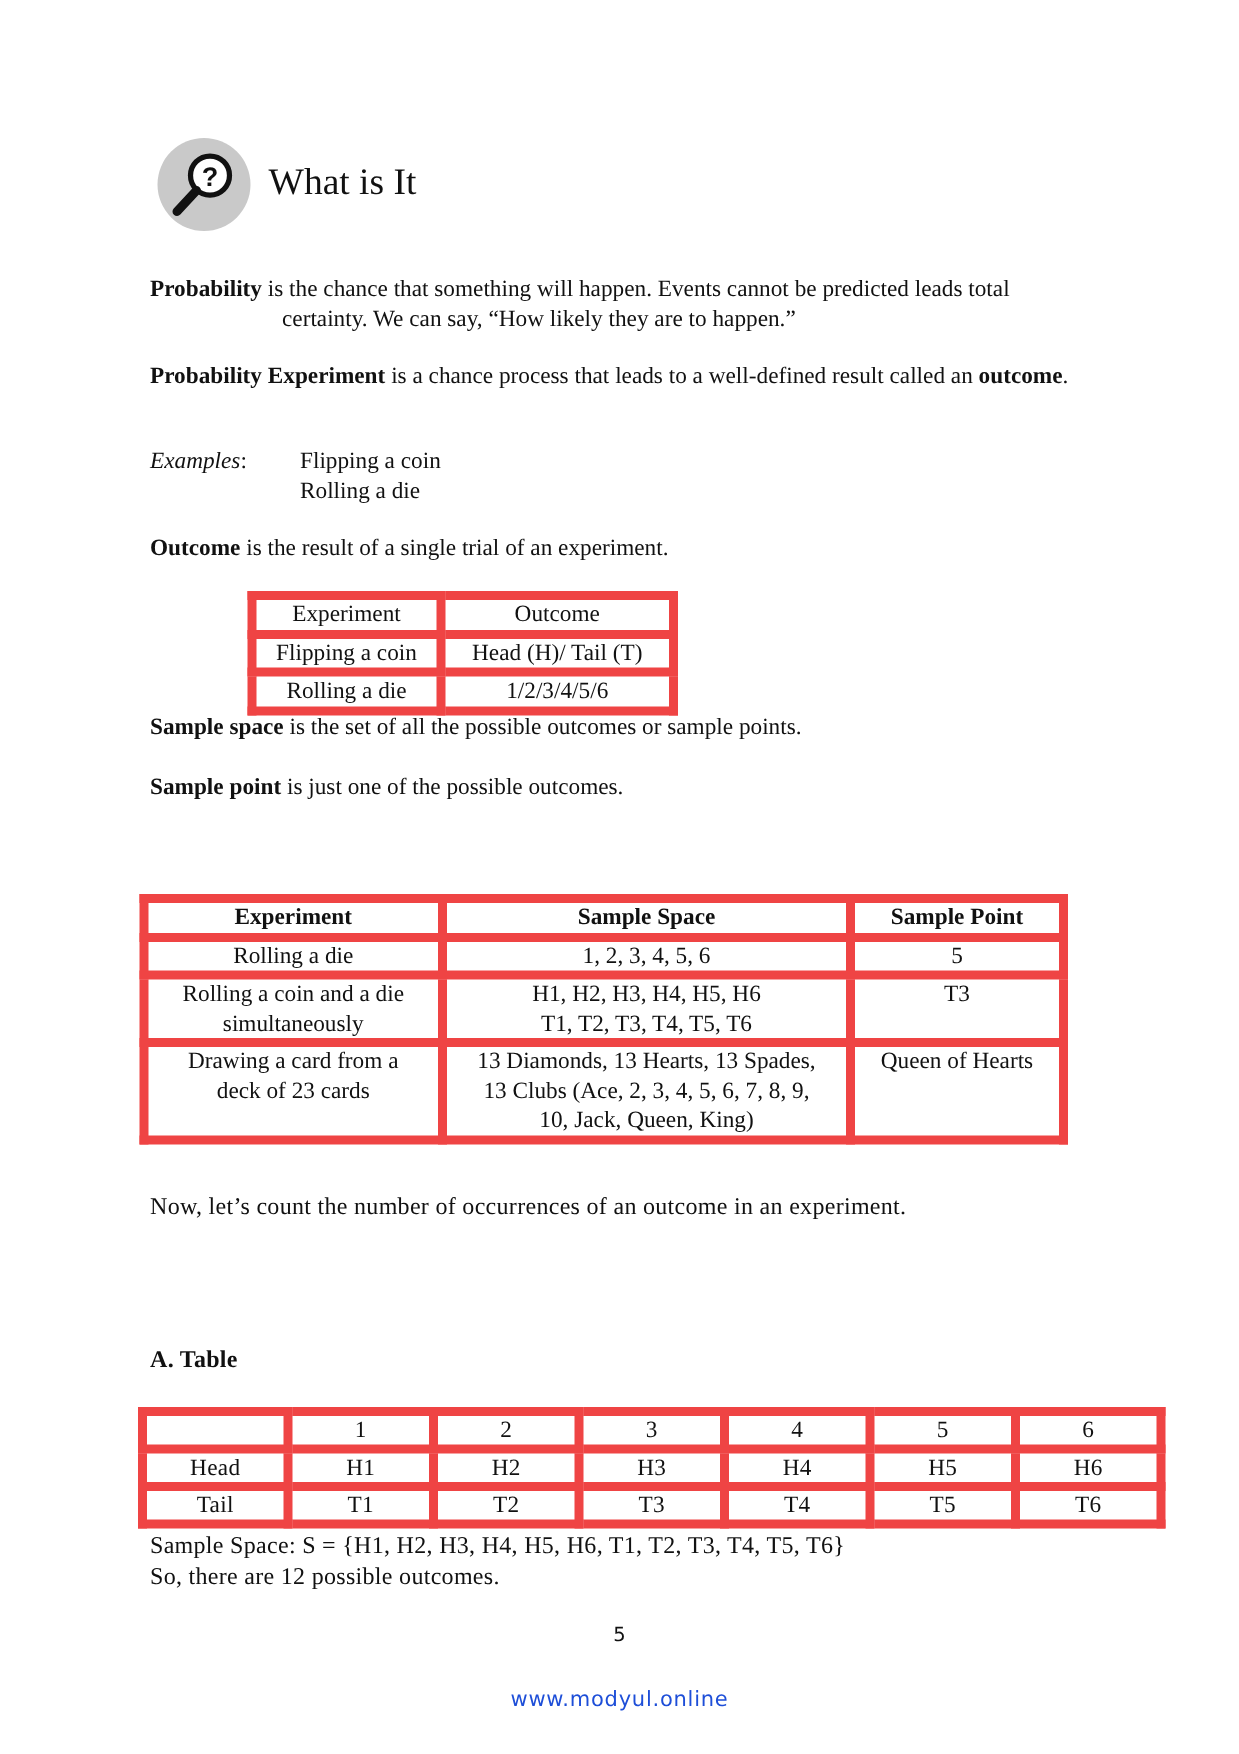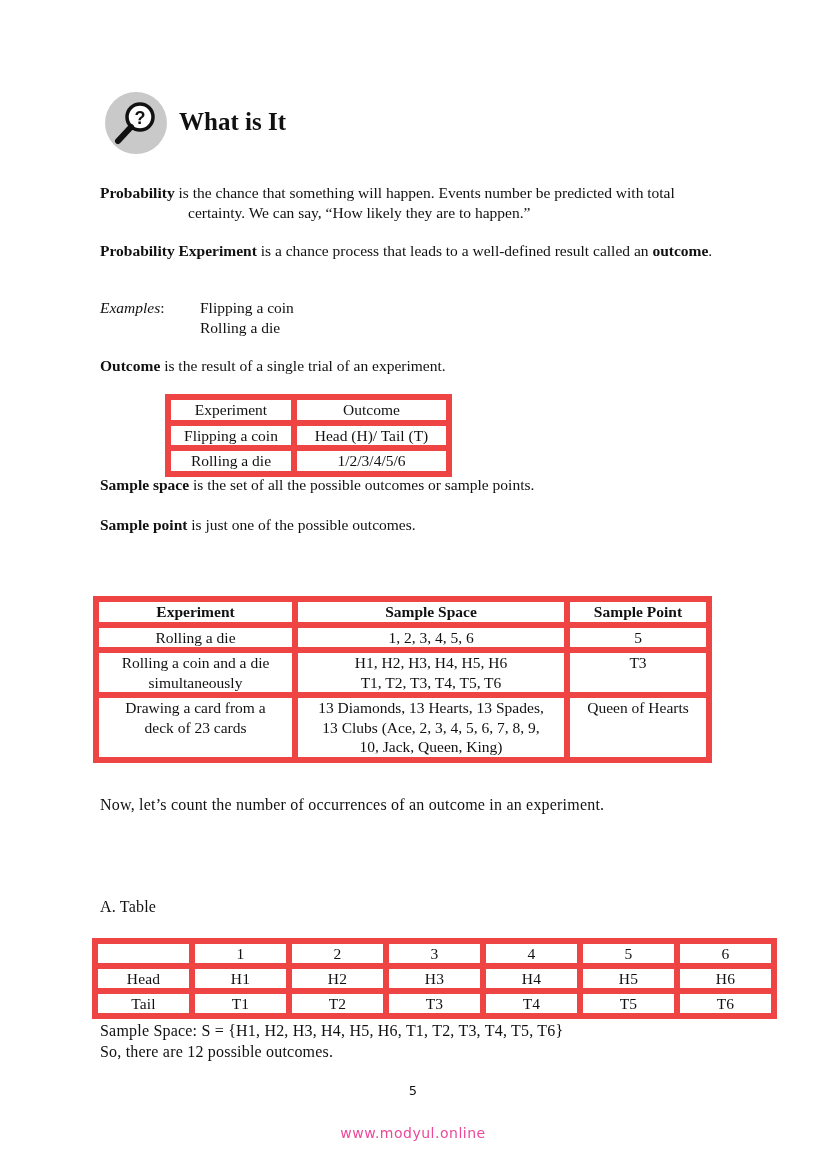--- a/index.html
+++ b/index.html
@@ -2,57 +2,57 @@
 <html><head>
   <meta charset="utf-8">
   <style>
     html, body { margin: 0; padding: 0; background: #ffffff; }
     body {
       width: 826px; height: 1169px; position: relative; overflow: hidden;
       font-family: "Liberation Serif", serif; color: #111; font-size: 15.5px;
     }
     .abs { position: absolute; }
     .header-icon { left: 104px; top: 91px; width: 64px; height: 64px; }
-    .header-title { left: 179px; top: 108px; font-size: 25px; font-weight: bold; }
+    .header-title { left: 179px; top: 108px; font-size: 25px; font-weight: normal; }
     .para { left: 100px; width: 627px; line-height: 20px; text-align: justify; }
     b { font-weight: bold; }
     .indent { padding-left: 88px; }
     table { border-collapse: collapse; position: absolute; }
     td, th { border: 6px solid #ef4444; text-align: center; padding: 0 6px; font-size: 15.5px; line-height: 19.5px; font-weight: normal; }
     th.b { font-weight: bold; }
     .t1 { left: 165px; top: 394px; }
     .t1 td:nth-child(1) { width: 108px; }
     .t1 td:nth-child(2) { width: 137px; }
     .t2 { left: 93px; top: 596px; }
     .t2 td, .t2 th { vertical-align: top; }
     .t2 .c1 { width: 181px; }
     .t2 .c2 { width: 254px; }
     .t2 .c3 { width: 124px; }
     .t3 { left: 92px; top: 938px; }
     .t3 td { width: 79px; line-height: 19px; }
     .t3 td:first-child { width: 79px; }
     .sans-ish { font-family: "Liberation Serif", serif; font-size: 16px; letter-spacing: 0.2px; }
     .pagenum { left: 0; width: 826px; top: 1083px; text-align: center; font-family: "DejaVu Sans", sans-serif; font-size: 13px; }
-    .watermark { left: 0; width: 826px; top: 1125px; text-align: center; font-family: "DejaVu Sans", sans-serif; font-size: 14px; color: #ec4899; letter-spacing: 0.5px; }
+    .watermark { left: 0; width: 826px; top: 1125px; text-align: center; font-family: "DejaVu Sans", sans-serif; font-size: 14px; color: #1d4ed8; letter-spacing: 0.5px; }
   </style>
 </head>
 <body>
 
 <div class="abs header-icon">
   <svg width="64" height="64" viewBox="0 0 64 64">
     <circle cx="32" cy="32" r="31" fill="#c9c9c9"></circle>
     <circle cx="36" cy="26" r="13" fill="#fff" stroke="#111" stroke-width="3.5"></circle>
     <line x1="27" y1="36" x2="14" y2="50" stroke="#111" stroke-width="6" stroke-linecap="round"></line>
     <text x="36" y="33" text-anchor="middle" font-family="Liberation Sans, sans-serif" font-weight="bold" font-size="18" fill="#111">?</text>
   </svg>
 </div>
 <div class="abs header-title">What is It</div>
 
 <div class="abs para" style="top:183px;">
-  <div><b>Probability</b><span> is the chance that something will happen. Events number be predicted with total</span></div>
+  <div><b>Probability</b><span> is the chance that something will happen. Events cannot be predicted leads total</span></div>
   <div class="indent">certainty. We can say, “How likely they are to happen.”</div>
 </div>
 
 <div class="abs para" style="top:241px;">
   <b>Probability Experiment</b><span> is a chance process that leads to a well-defined result called an </span><b>outcome</b><span>.</span>
 </div>
 
 <div class="abs" style="left:100px; top:298px; line-height:20px;">
   <div><i>Examples</i><span>:</span></div>
 </div>
@@ -127,21 +127,21 @@
       <div>10, Jack, Queen, King)</div>
     </td>
     <td class="c3">Queen of Hearts</td>
   </tr>
 </tbody>
   </table>
 
 <div class="abs para sans-ish" style="top:795px;">Now, let’s count the number of occurrences of an outcome in an experiment.</div>
 <div class="abs para sans-ish" style="top:836px; line-height:20.5px;">
 </div>
-<div class="abs sans-ish" style="left:100px; top:898px; font-weight:normal;">A. Table</div>
+<div class="abs sans-ish" style="left:100px; top:898px; font-weight:bold;">A. Table</div>
 
 <table class="t3 sans-ish">
   <tbody>
       <tr>
     <td></td>
     <td>1</td>
     <td>2</td>
     <td>3</td>
     <td>4</td>
     <td>5</td>

